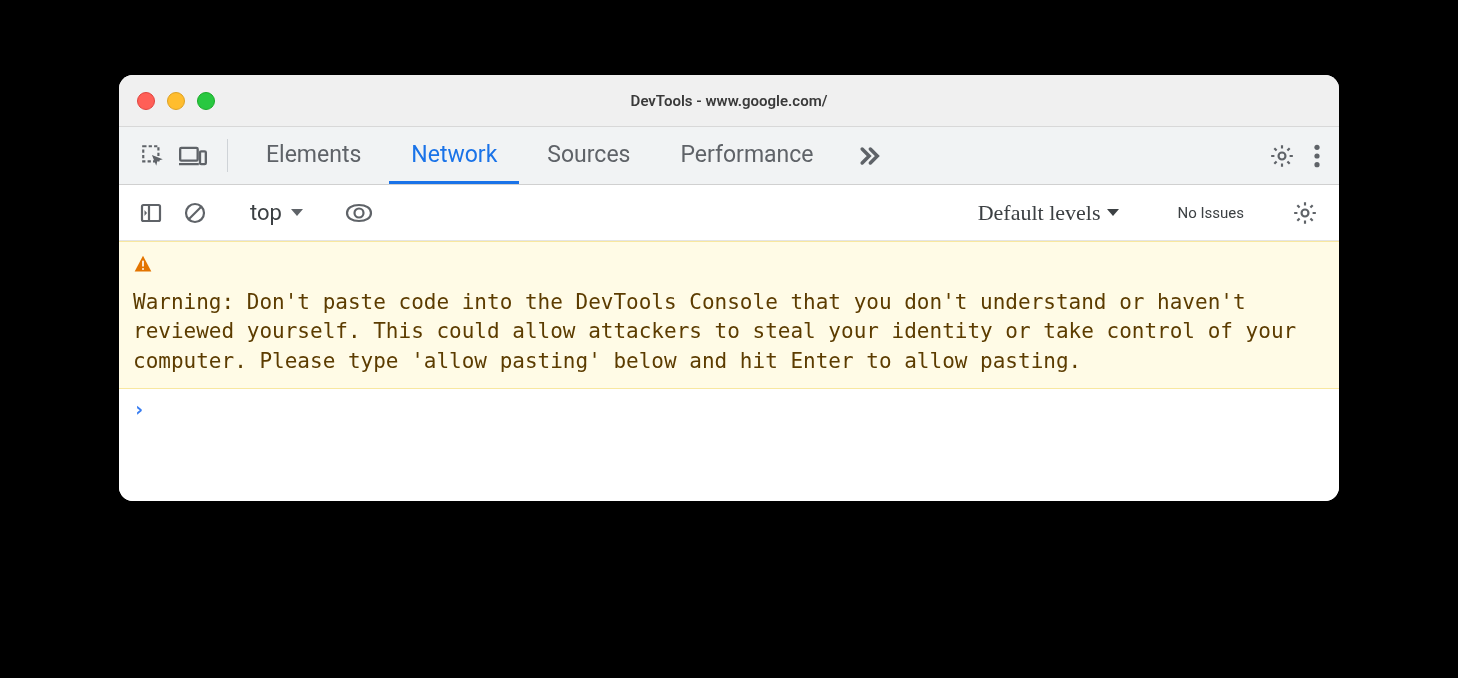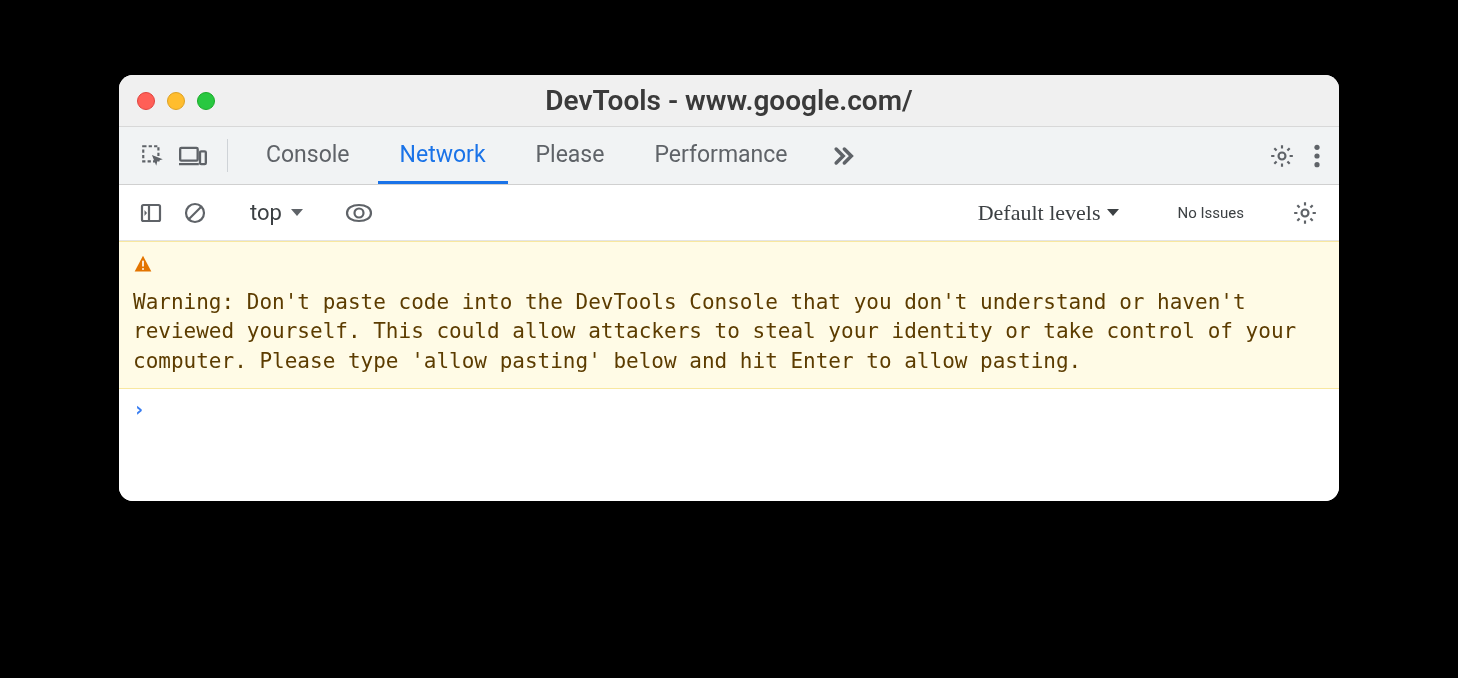--- a/index.html
+++ b/index.html
@@ -34,21 +34,21 @@
     gap: 12px;
   }
   .tl { width: 18px; height: 18px; border-radius: 50%; }
   .tl.red { background: #ff5f57; border: 0.5px solid #e0443e; }
   .tl.yellow { background: #ffbd2e; border: 0.5px solid #dea123; }
   .tl.green { background: #28c840; border: 0.5px solid #1aab29; }
   .title {
     position: absolute;
     left: 0; right: 0;
     text-align: center;
-    font-size: 28px;
+    font-size: 15px;
     font-weight: 600;
     color: #3a3a3a;
     pointer-events: none;
   }
   .tabs-row {
     height: 58px;
     background: #f1f3f4;
     display: flex;
     align-items: stretch;
     border-bottom: 1px solid #d0d0d0;
@@ -217,23 +217,23 @@
       <div class="icon-btn">
         <svg width="28" height="26" viewBox="0 0 24 20" fill="none" stroke="currentColor" stroke-width="2">
           <rect x="1" y="3" width="15" height="11" rx="1"></rect>
           <line x1="0" y1="17" x2="17" y2="17"></line>
           <rect x="18" y="6" width="5" height="11" rx="1"></rect>
         </svg>
       </div>
     </div>
     <div class="vdiv"></div>
     <div class="tabs">
-      <div class="tab">Console</div>
+      <div class="tab">Elements</div>
       <div class="tab active">Network</div>
-      <div class="tab">Please</div>
+      <div class="tab">Sources</div>
       <div class="tab">Performance</div>
       <div class="icon-btn" style="padding:0 12px">
         <svg width="28" height="28" viewBox="0 0 24 24" fill="none" stroke="#5f6368" stroke-width="3" stroke-linecap="round">
           <path d="M7 6 L13 12 L7 18"></path>
           <path d="M14 6 L20 12 L14 18"></path>
         </svg>
       </div>
     </div>
     <div class="tabs-right-icons">
       <div class="icon-btn">

